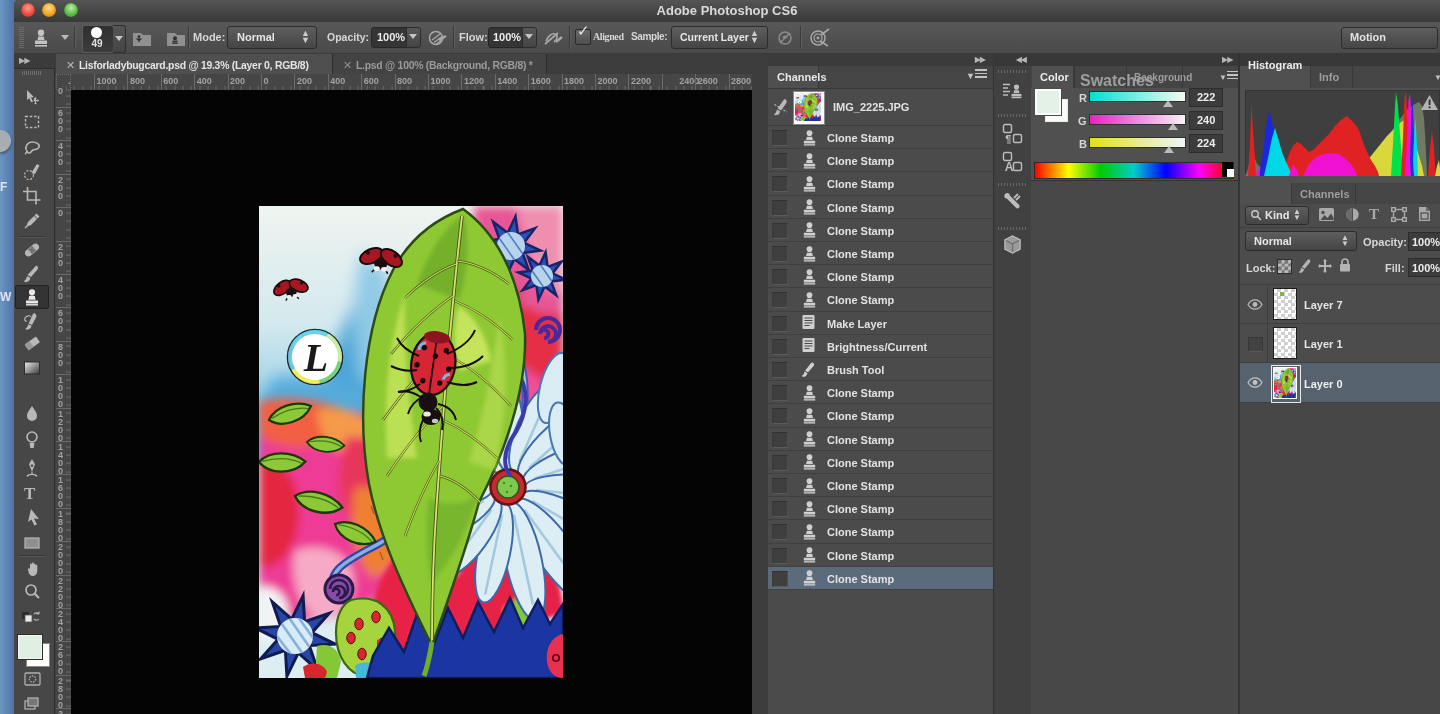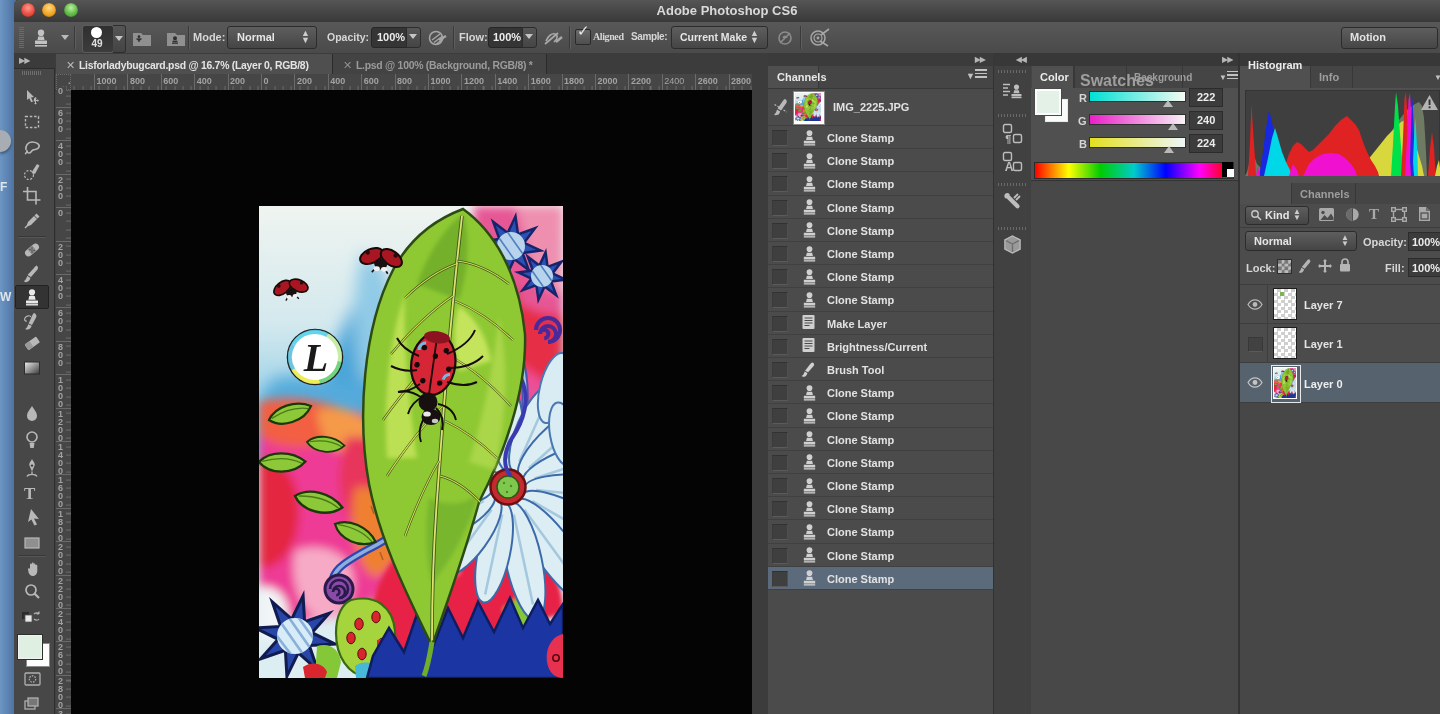--- a/index.html
+++ b/index.html
@@ -81,21 +81,21 @@
     <path d="M4 13c2-5 6-8 9-7s3 5-1 8" fill="none" stroke="#a7a7a7" stroke-width="1.6"></path>
     <path d="M3 16L16 5" stroke="#a7a7a7" stroke-width="1.8"></path>
     <path d="M14 14l6-5" stroke="#a7a7a7" stroke-width="2.4"></path>
   </svg>
 <div class="abs sep" style="left:569px;top:26px;height:23px;"></div>
 <div class="abs" style="left:575px;top:29px;width:14px;height:14px;background:linear-gradient(#6a6a6a,#4e4e4e);border:1px solid #2a2a2a;border-radius:2px;"></div>
 <div class="abs" style="left:577px;top:22px;font-size:15px;color:#e8e8e8;">✓</div>
 <div class="abs txt" style="left:593px;top:31px;font-size:10px;letter-spacing:-0.4px;font-family:Liberation Serif, serif;">Aligned</div>
 <div class="abs txt" style="left:631px;top:31px;font-size:10px;letter-spacing:-0.4px;">Sample:</div>
 <div class="abs" style="left:671px;top:26px;width:95px;height:21px;background:linear-gradient(#5e5e5e,#454545);border:1px solid #2c2c2c;border-radius:3px;"></div>
-<div class="abs txt" style="left:680px;top:31px;color:#e6e6e6;font-size:10.5px;">Current Make</div>
+<div class="abs txt" style="left:680px;top:31px;color:#e6e6e6;font-size:10.5px;">Current Layer</div>
 <div class="abs" style="left:750px;top:30px;font-size:9px;color:#cdcdcd;line-height:7px;">▲<br>▼</div>
 <svg class="abs" style="left:775px;top:28px;" width="22" height="20" viewBox="0 0 22 20">
     <circle cx="10" cy="10" r="6" fill="none" stroke="#8b8b8b" stroke-width="1.6"></circle>
     <path d="M5 15L15 5" stroke="#8b8b8b" stroke-width="1.6"></path>
     <path d="M10 7.5a2.5 2.5 0 0 1 2.5 2.5h-5a2.5 2.5 0 0 1 2.5-2.5z" fill="#8b8b8b"></path>
   </svg>
 <div class="abs sep" style="left:800px;top:26px;height:23px;"></div>
 <svg class="abs" style="left:808px;top:27px;" width="26" height="22" viewBox="0 0 26 22">
     <circle cx="10" cy="11" r="7" fill="none" stroke="#a7a7a7" stroke-width="1.5"></circle>
     <circle cx="10" cy="11" r="4" fill="none" stroke="#a7a7a7" stroke-width="1.2"></circle>
@@ -224,21 +224,21 @@
     <circle cx="8.5" cy="8" r="3.2" fill="none" stroke="#b0b0b0" stroke-width="1.2" stroke-dasharray="1.6 1.2"></circle>
   </svg>
 <svg class="abs" style="left:23px;top:695px;" width="18" height="19" viewBox="0 0 18 19">
     <rect x="2" y="6" width="10" height="8" fill="none" stroke="#b0b0b0" stroke-width="1.3"></rect>
     <rect x="5" y="3" width="10" height="8" fill="#777" stroke="#b0b0b0" stroke-width="1.3"></rect>
   </svg>
 
 <div class="abs" style="left:55px;top:53px;width:697px;height:21px;background:#3c3c3c;border-bottom:1px solid #2b2b2b;"></div>
 <div class="abs" style="left:56px;top:54px;width:276px;height:20px;background:#4f4f4f;border-right:1px solid #2b2b2b;"></div>
 <div class="abs" style="left:66px;top:59px;font-size:11px;color:#b9b9b9;">✕</div>
-<div class="abs txt" style="left:79px;top:60px;color:#e4e4e4;font-size:10.4px;letter-spacing:-0.25px;">Lisforladybugcard.psd @ 16.7% (Layer 0, RGB/8)</div>
+<div class="abs txt" style="left:79px;top:60px;color:#e4e4e4;font-size:10.4px;letter-spacing:-0.25px;">Lisforladybugcard.psd @ 19.3% (Layer 0, RGB/8)</div>
 <div class="abs" style="left:333px;top:54px;width:213px;height:20px;background:#434343;border-right:1px solid #2b2b2b;"></div>
 <div class="abs" style="left:343px;top:59px;font-size:11px;color:#8f8f8f;">✕</div>
 <div class="abs txt" style="left:356px;top:60px;color:#9b9b9b;font-size:10.4px;letter-spacing:-0.25px;">L.psd @ 100% (Background, RGB/8) *</div>
 
 <div id="hruler" class="abs" style="left:55px;top:74px;width:697px;height:16px;background:#464646;border-bottom:1px solid #2f2f2f;"></div>
 <div id="vruler" class="abs" style="left:56px;top:90px;width:15px;height:624px;background:#464646;border-right:1px solid #2f2f2f;"></div>
 <div class="abs" style="left:56px;top:74px;width:15px;height:16px;background:#464646;border:1px dotted #6a6a6a;box-sizing:border-box;"></div>
 
 <div class="abs" style="left:56px;top:86px;width:696px;height:4px;background:repeating-linear-gradient(90deg,#6a6a6a 0 1px,transparent 1px 8.35px);background-position:9.6px 0;"></div>
 <div class="abs" style="left:94.0px;top:74px;width:1px;height:16px;background:#6a6a6a;"></div>
@@ -269,21 +269,21 @@
 <div class="abs" style="left:497.3px;top:76px;font-size:9px;font-weight:bold;color:#a2a2a2;">1400</div>
 <div class="abs" style="left:528.2px;top:74px;width:1px;height:16px;background:#6a6a6a;"></div>
 <div class="abs" style="left:530.7px;top:76px;font-size:9px;font-weight:bold;color:#a2a2a2;">1600</div>
 <div class="abs" style="left:561.6px;top:74px;width:1px;height:16px;background:#6a6a6a;"></div>
 <div class="abs" style="left:564.1px;top:76px;font-size:9px;font-weight:bold;color:#a2a2a2;">1800</div>
 <div class="abs" style="left:595.0px;top:74px;width:1px;height:16px;background:#6a6a6a;"></div>
 <div class="abs" style="left:597.5px;top:76px;font-size:9px;font-weight:bold;color:#a2a2a2;">2000</div>
 <div class="abs" style="left:628.4px;top:74px;width:1px;height:16px;background:#6a6a6a;"></div>
 <div class="abs" style="left:630.9px;top:76px;font-size:9px;font-weight:bold;color:#a2a2a2;">2200</div>
 <div class="abs" style="left:661.8px;top:74px;width:1px;height:16px;background:#6a6a6a;"></div>
-<div class="abs" style="left:664.3px;top:76px;font-size:9px;font-weight:normal;color:#a2a2a2;">2400</div>
+<div class="abs" style="left:664.3px;top:76px;font-size:9px;font-weight:bold;color:#a2a2a2;padding-left:15px;">2400</div>
 <div class="abs" style="left:695.2px;top:74px;width:1px;height:16px;background:#6a6a6a;"></div>
 <div class="abs" style="left:697.7px;top:76px;font-size:9px;font-weight:bold;color:#a2a2a2;">2600</div>
 <div class="abs" style="left:728.6px;top:74px;width:1px;height:16px;background:#6a6a6a;"></div>
 <div class="abs" style="left:731.1px;top:76px;font-size:9px;font-weight:bold;color:#a2a2a2;">2800</div>
 <div class="abs" style="left:68px;top:76px;font-size:9px;font-weight:bold;color:#a2a2a2;">.</div>
 <div class="abs" style="left:66px;top:90px;width:5px;height:624px;background:repeating-linear-gradient(#6a6a6a 0 1px,transparent 1px 8.35px);background-position:0 5.6px;"></div>
 <div class="abs" style="left:58px;top:87px;font-size:9px;font-weight:bold;color:#a2a2a2;line-height:8px;width:8px;background:#464646;">0</div>
 <div class="abs" style="left:56px;top:107.0px;width:15px;height:1px;background:#6a6a6a;"></div>
 <div class="abs" style="left:58px;top:109.0px;font-size:9px;font-weight:bold;color:#a2a2a2;line-height:8px;width:8px;background:#464646;">6<br>0<br>0</div>
 <div class="abs" style="left:56px;top:140.4px;width:15px;height:1px;background:#6a6a6a;"></div>

